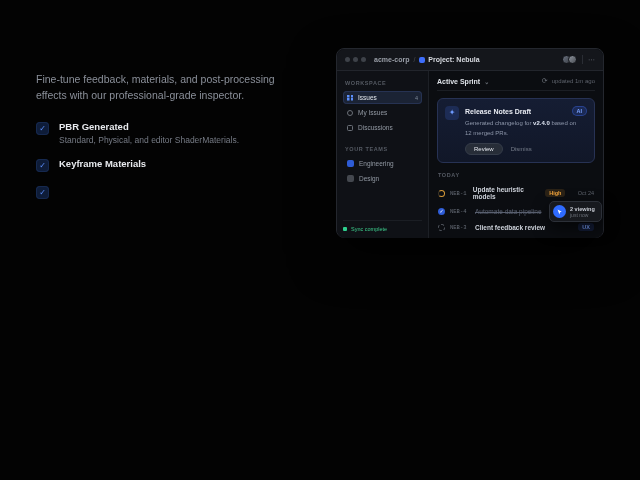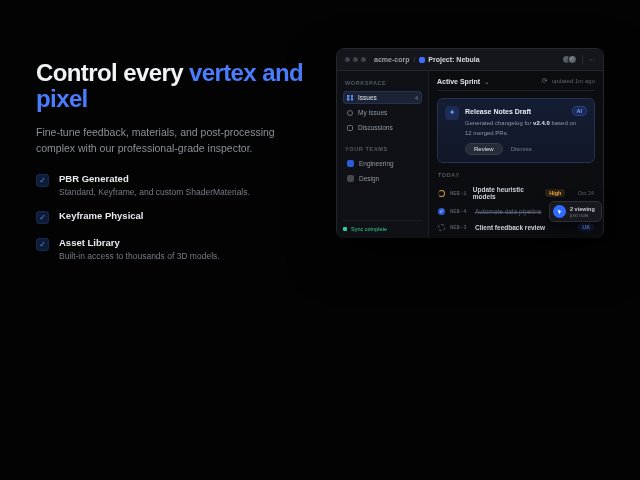--- a/index.html
+++ b/index.html
@@ -121,45 +121,40 @@
              align-items:center; justify-content:center; }
   .chip-av svg { width:6px; height:6px; }
   .chip-lines { display:flex; flex-direction:column; }
   .chip-l1 { font-size:5.5px; color:#c9cdd5; font-weight:700; }
   .chip-l2 { font-size:5px; color:#6b7078; }
 </style>
 </head>
 <body>
 
 <div class="hero">
-  <h1><span>Control every </span><span class="accent">vertex and pixel</span></h1>
   <p class="sub">
     <span>Fine-tune feedback, materials, and post-processing</span><br>
-    <span>complex with our professional-grade inspector.</span>
+    <span>effects with our professional-grade inspector.</span>
   </p>
   <ul class="features">
     <li>
       <span class="f-icon"><i>✓</i></span>
       <div>
         <div class="f-title">PBR Generated</div>
-        <div class="f-desc">Standard, Keyframe, and custom ShaderMaterials.</div>
+        <div class="f-desc">Standard, Physical, and editor ShaderMaterials.</div>
       </div>
     </li>
     <li>
       <span class="f-icon"><i>✓</i></span>
       <div>
-        <div class="f-title">Keyframe Physical</div>
+        <div class="f-title">Keyframe Materials</div>
       </div>
     </li>
     <li>
       <span class="f-icon"><i>✓</i></span>
-      <div>
-        <div class="f-title">Asset Library</div>
-        <div class="f-desc">Built-in access to thousands of 3D models.</div>
-      </div>
     </li>
   </ul>
 </div>
 
 <div class="window">
   <div class="titlebar">
     <span class="dots">
         <i></i>
         <i></i>
         <i></i>

